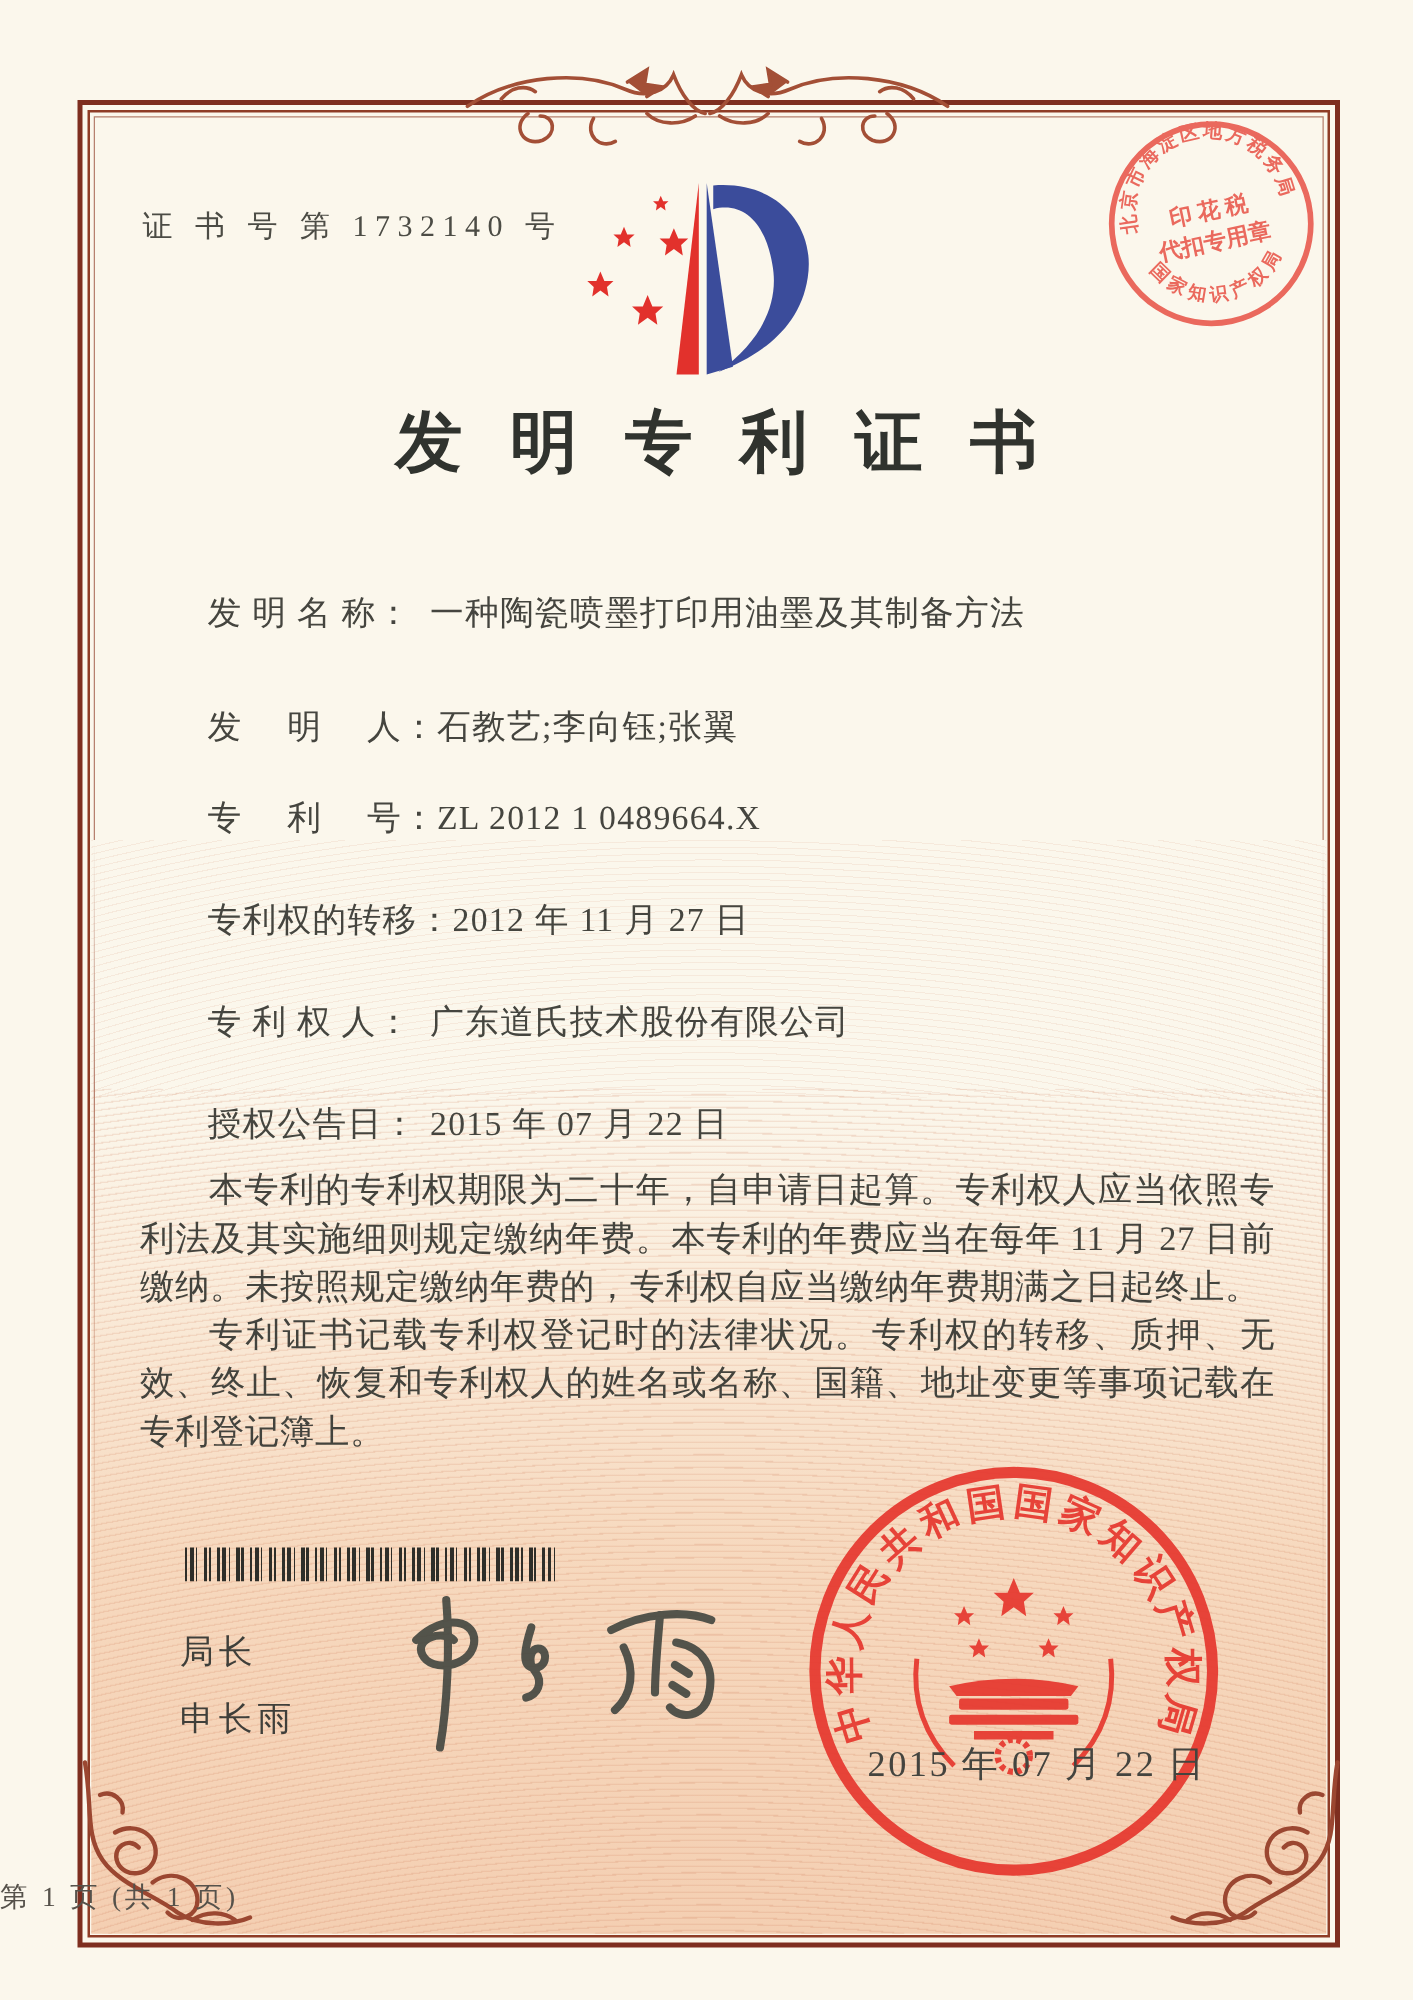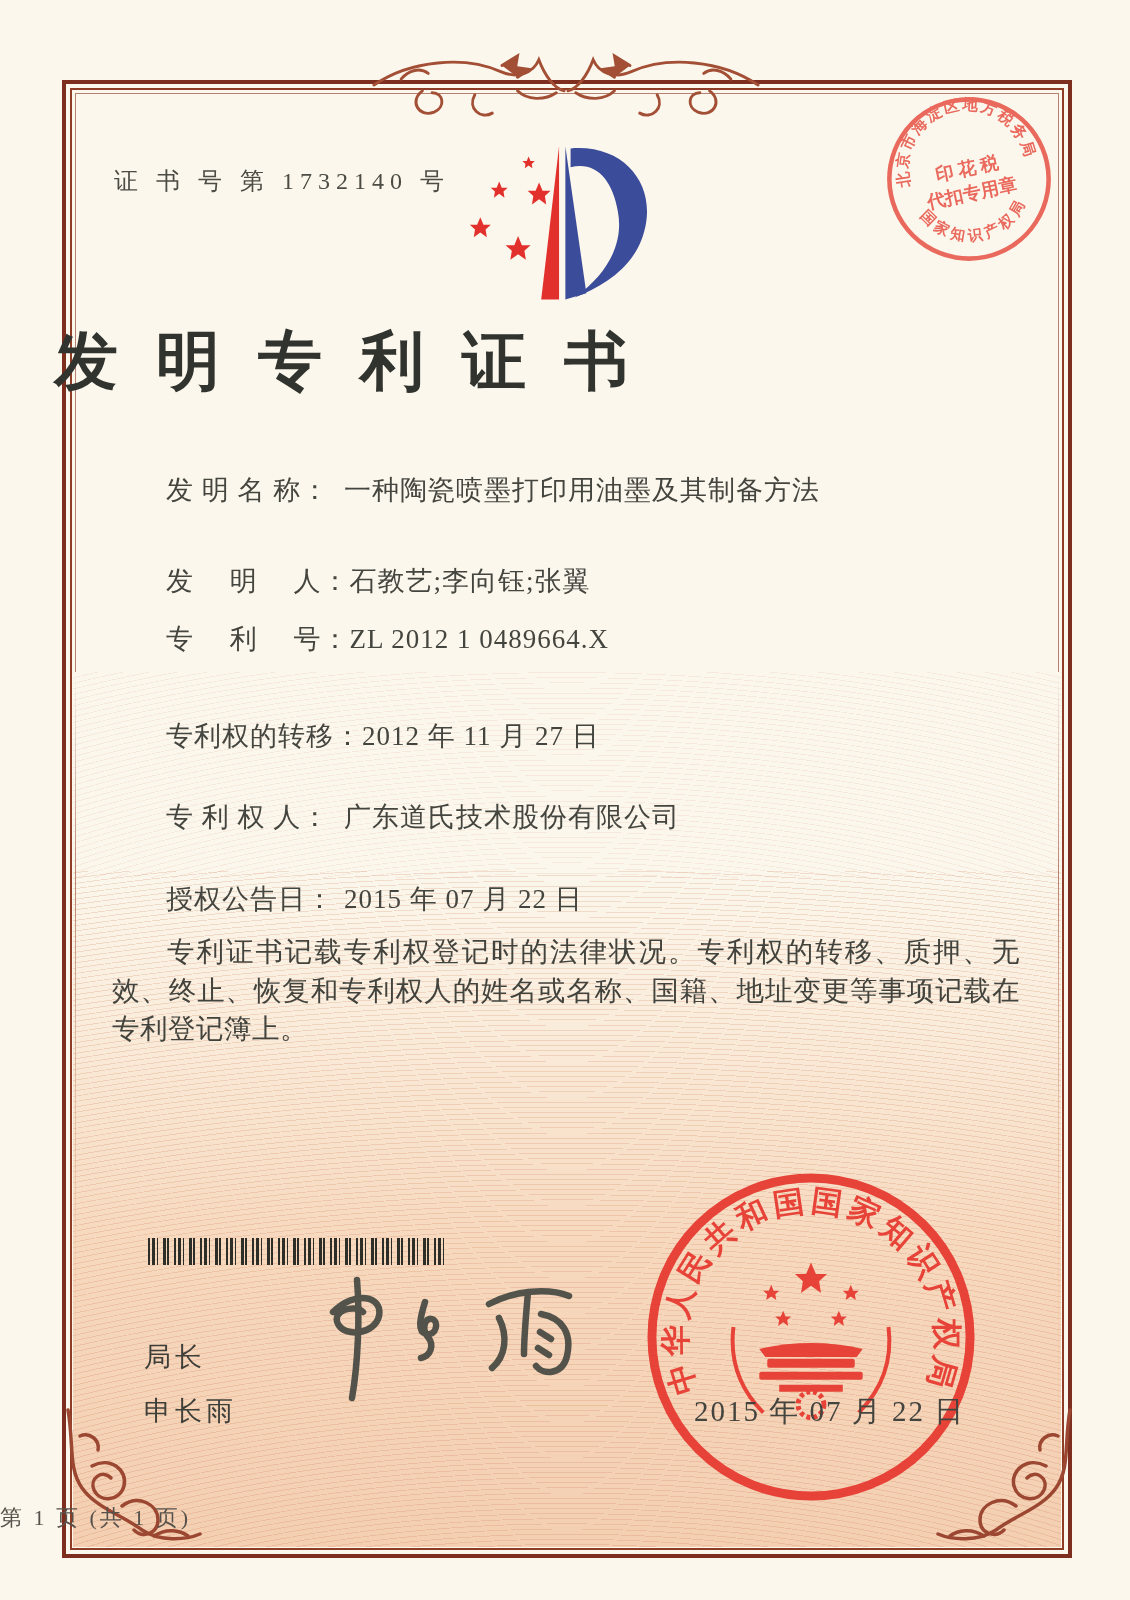--- a/index.html
+++ b/index.html
@@ -23,37 +23,37 @@
         rgba(246,214,186,.92) 55%, #f4cfb2 100%);
   }
   .waves-fade{position:absolute;left:7px;right:7px;bottom:46%;height:14%;
     background:
       repeating-radial-gradient(1400px 800px at 50% 330%,
         rgba(201,110,74,.10) 0 1.4px, rgba(255,255,255,0) 1.4px 9px),
       linear-gradient(180deg, rgba(251,247,236,1) 0%, rgba(251,247,236,0) 100%);
   }
   
   .cert-no{position:absolute;left:114px;top:165px;font-size:24px;letter-spacing:6px;color:#4c4c45;}
-  .title{position:absolute;left:0;top:318px;width:100%;text-align:left;
-    font-size:64px;font-weight:600;letter-spacing:38px;padding-left:54px;
+  .title{position:absolute;left:0;top:318px;width:100%;text-align:center;
+    font-size:54px;font-weight:600;letter-spacing:38px;padding-left:54px;
     box-sizing:border-box;color:#30332e;}
   .field{position:absolute;left:144px;font-size:27px;color:#45453f;white-space:nowrap;}
   .field .lbl{display:inline-block;min-width:178px;letter-spacing:1px;margin-left:22px;}
   .field .val{letter-spacing:1px;text-align:center;}
   .paras{position:absolute;left:112px;top:933px;width:908px;}
   .paras p{margin:0;font-size:27.5px;line-height:38.5px;text-indent:2em;
     text-align:justify;color:#43433d;letter-spacing:.5px;}
   .barcode{position:absolute;left:148px;top:1238px;width:296px;height:27px;
     background:repeating-linear-gradient(90deg,
       #2e2e29 0 2px, transparent 2px 4px,
       #2e2e29 4px 7px, transparent 7px 9px,
       #2e2e29 9px 10px, transparent 10px 15px,
       #2e2e29 15px 18px, transparent 18px 19px,
       #2e2e29 19px 21px, transparent 21px 26px);}
-  .director{position:absolute;left:144px;top:1303px;font-size:27px;color:#3f3f3a;margin-top:36px;}
+  .director{position:absolute;left:144px;top:1303px;font-size:27px;color:#3f3f3a;}
   .director div{margin-bottom:18px;letter-spacing:4px;}
   .sig{position:absolute;left:295px;top:1272px;}
   .seal{position:absolute;left:642px;top:1168px;opacity:.92;}
   .seal-date{position:absolute;left:694px;top:1392px;font-size:29px;color:#44443f;
     letter-spacing:2px;white-space:nowrap;}
   .stamp{position:absolute;left:878px;top:88px;transform:rotate(-12deg);opacity:.88;}
   .footer{position:absolute;left:0;top:1486px;width:100%;text-align:left;
     font-size:22px;color:#56524b;letter-spacing:3px;margin-top:17px;}
   .logo{position:absolute;left:452px;top:140px;}
   .ornament-top{position:absolute;left:372px;top:46px;}
@@ -142,34 +142,35 @@
 </svg>
 
 <div class="title">发明专利证书</div>
 
 <div class="field" style="top:472px">
   <span class="lbl">发 明 名 称：</span><span class="val">一种陶瓷喷墨打印用油墨及其制备方法</span>
 </div>
 <div class="field" style="top:563px">
   <span class="lbl">发　 明　 人：</span><span class="val">石教艺;李向钰;张翼</span>
 </div>
-<div class="field" style="top:621px">
+<div class="field" style="top:636px">
   <span class="lbl">专　 利　 号：</span><span class="val">ZL 2012 1 0489664.X</span>
 </div>
 <div class="field" style="top:718px">
   <span class="lbl">专利权的转移：</span><span class="val">2012 年 11 月 27 日</span>
 </div>
 <div class="field" style="top:799px">
   <span class="lbl">专 利 权 人：</span><span class="val">广东道氏技术股份有限公司</span>
 </div>
 <div class="field" style="top:881px">
   <span class="lbl">授权公告日：</span><span class="val">2015 年 07 月 22 日</span>
 </div>
 
 <div class="paras">
+  <p>本专利的专利权期限为二十年，自申请日起算。专利权人应当依照专利法及其实施细则规定缴纳年费。本专利的年费应当在每年 11 月 27 日前缴纳。未按照规定缴纳年费的，专利权自应当缴纳年费期满之日起终止。</p>
   <p>专利证书记载专利权登记时的法律状况。专利权的转移、质押、无效、终止、恢复和专利权人的姓名或名称、国籍、地址变更等事项记载在专利登记簿上。</p>
 </div>
 
 <div class="barcode"></div>
 
 <div class="director">
   <div>局长</div>
   <div>申长雨</div>
 </div>
 

